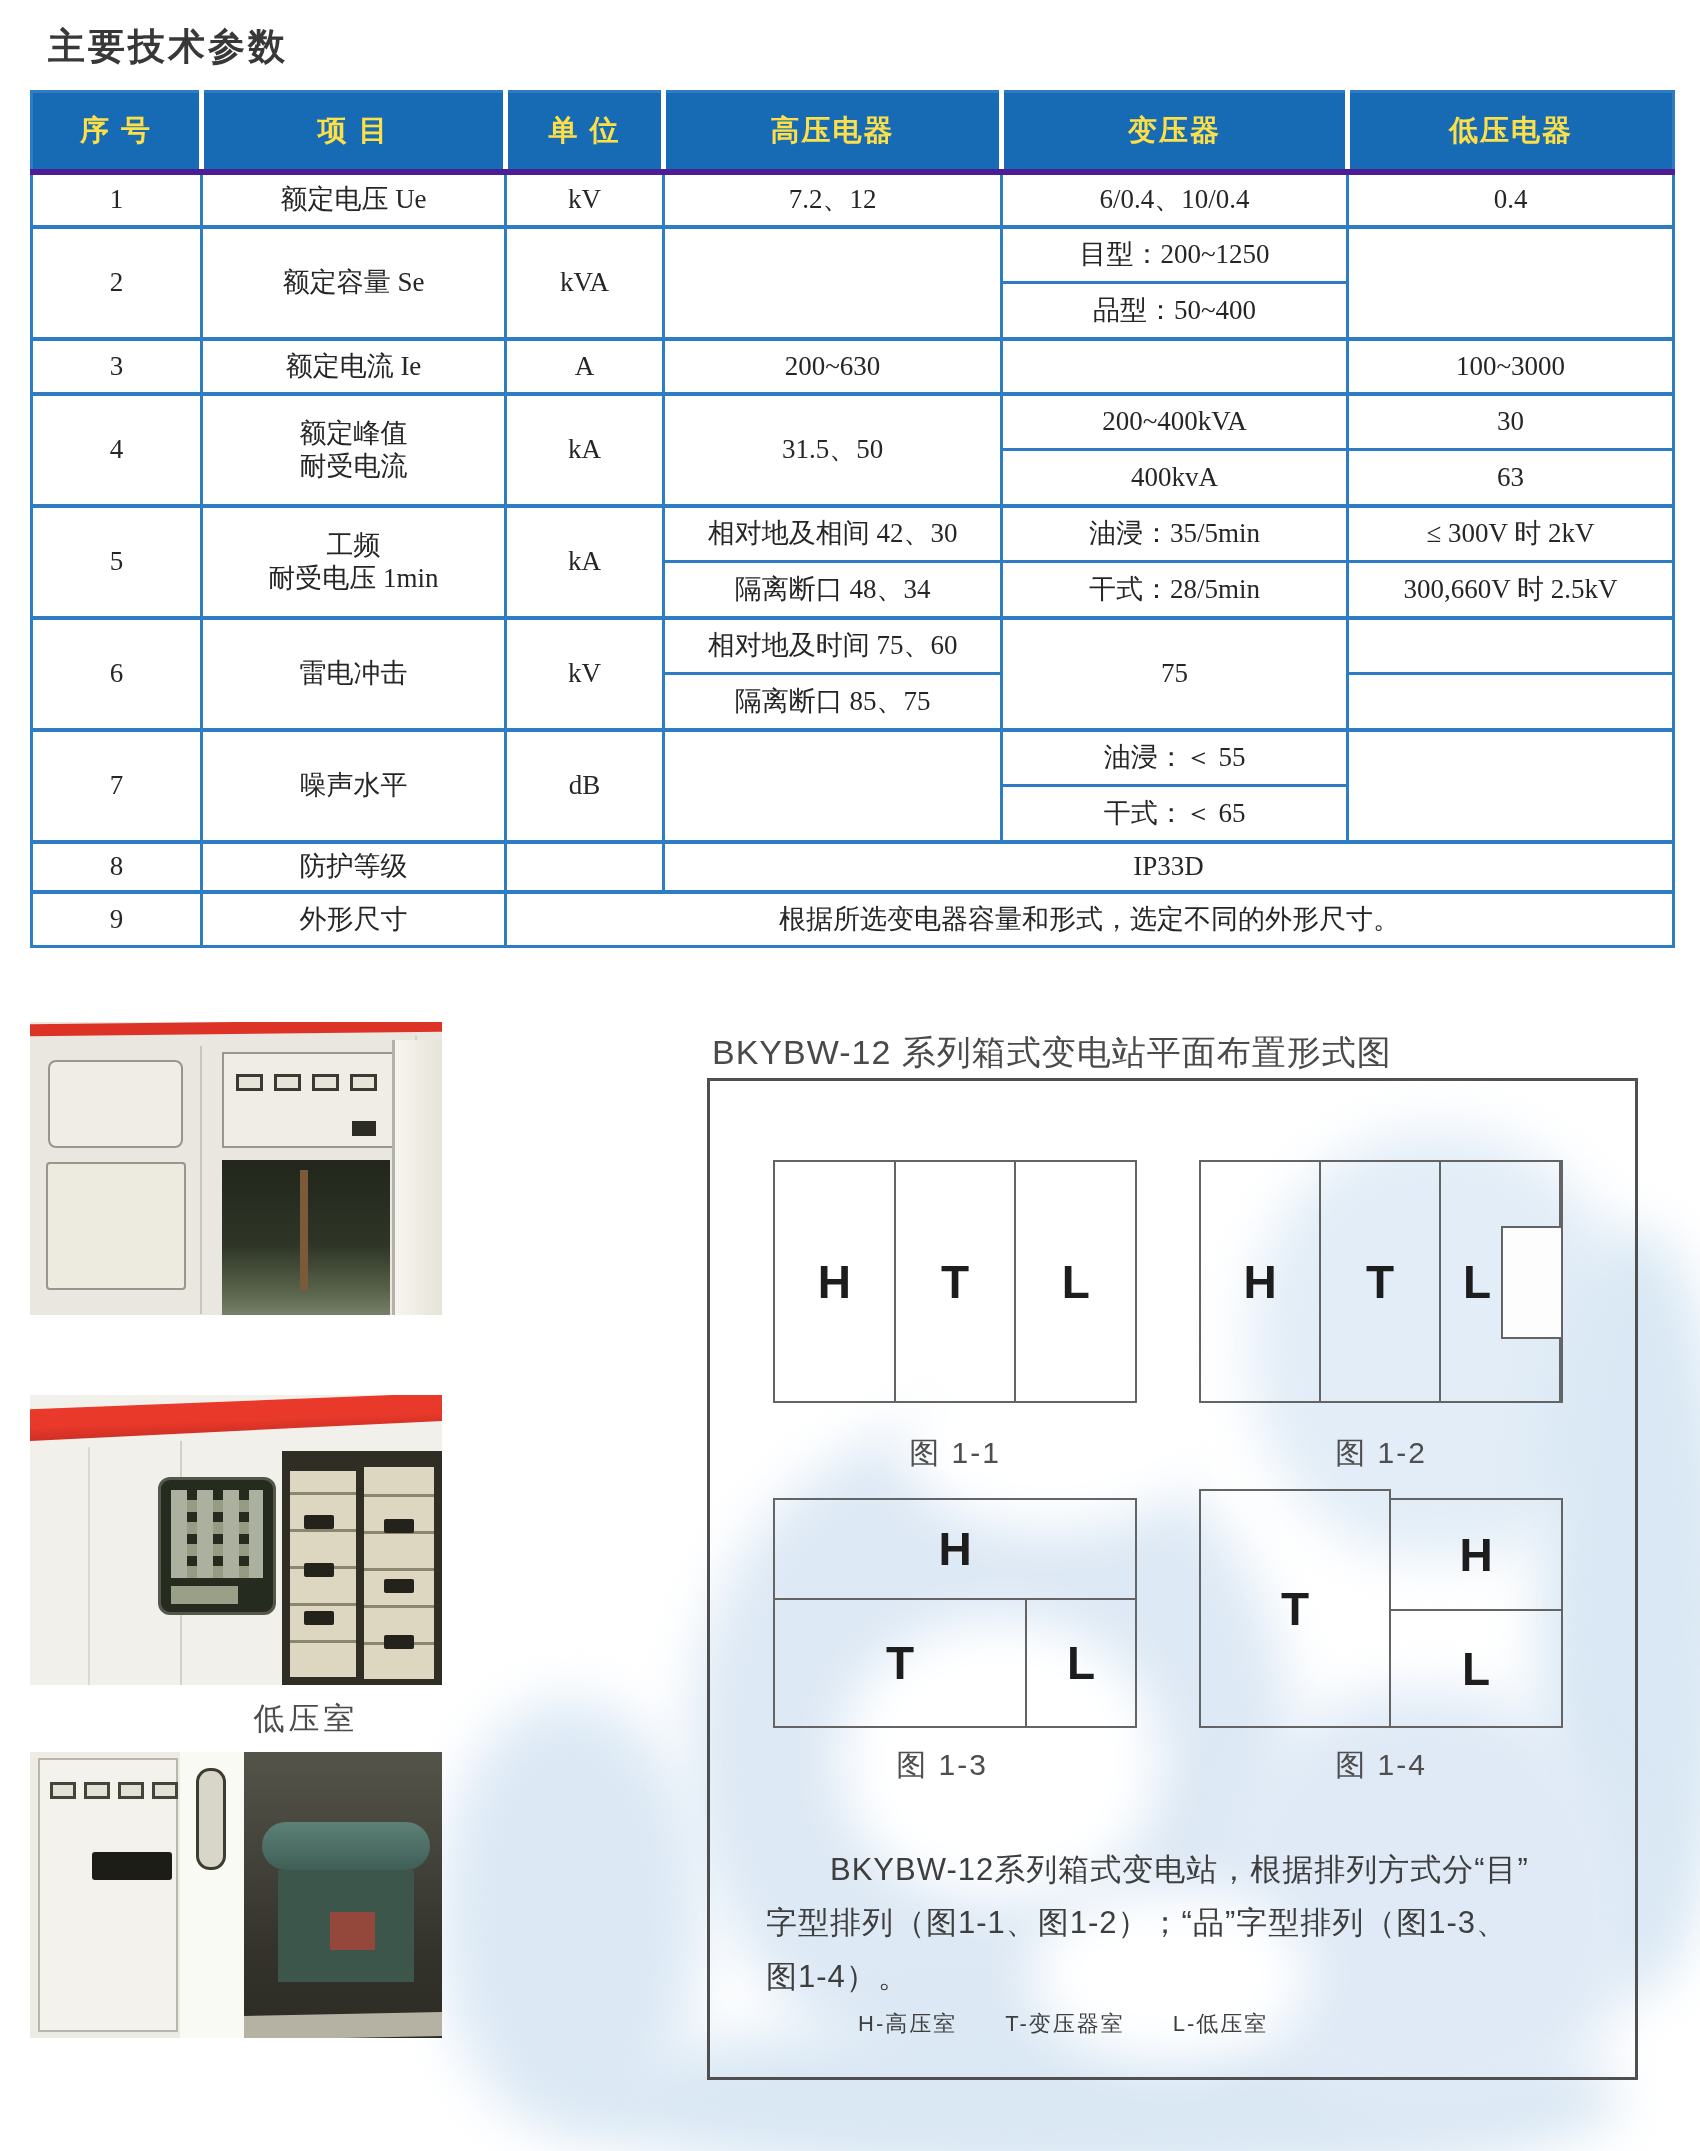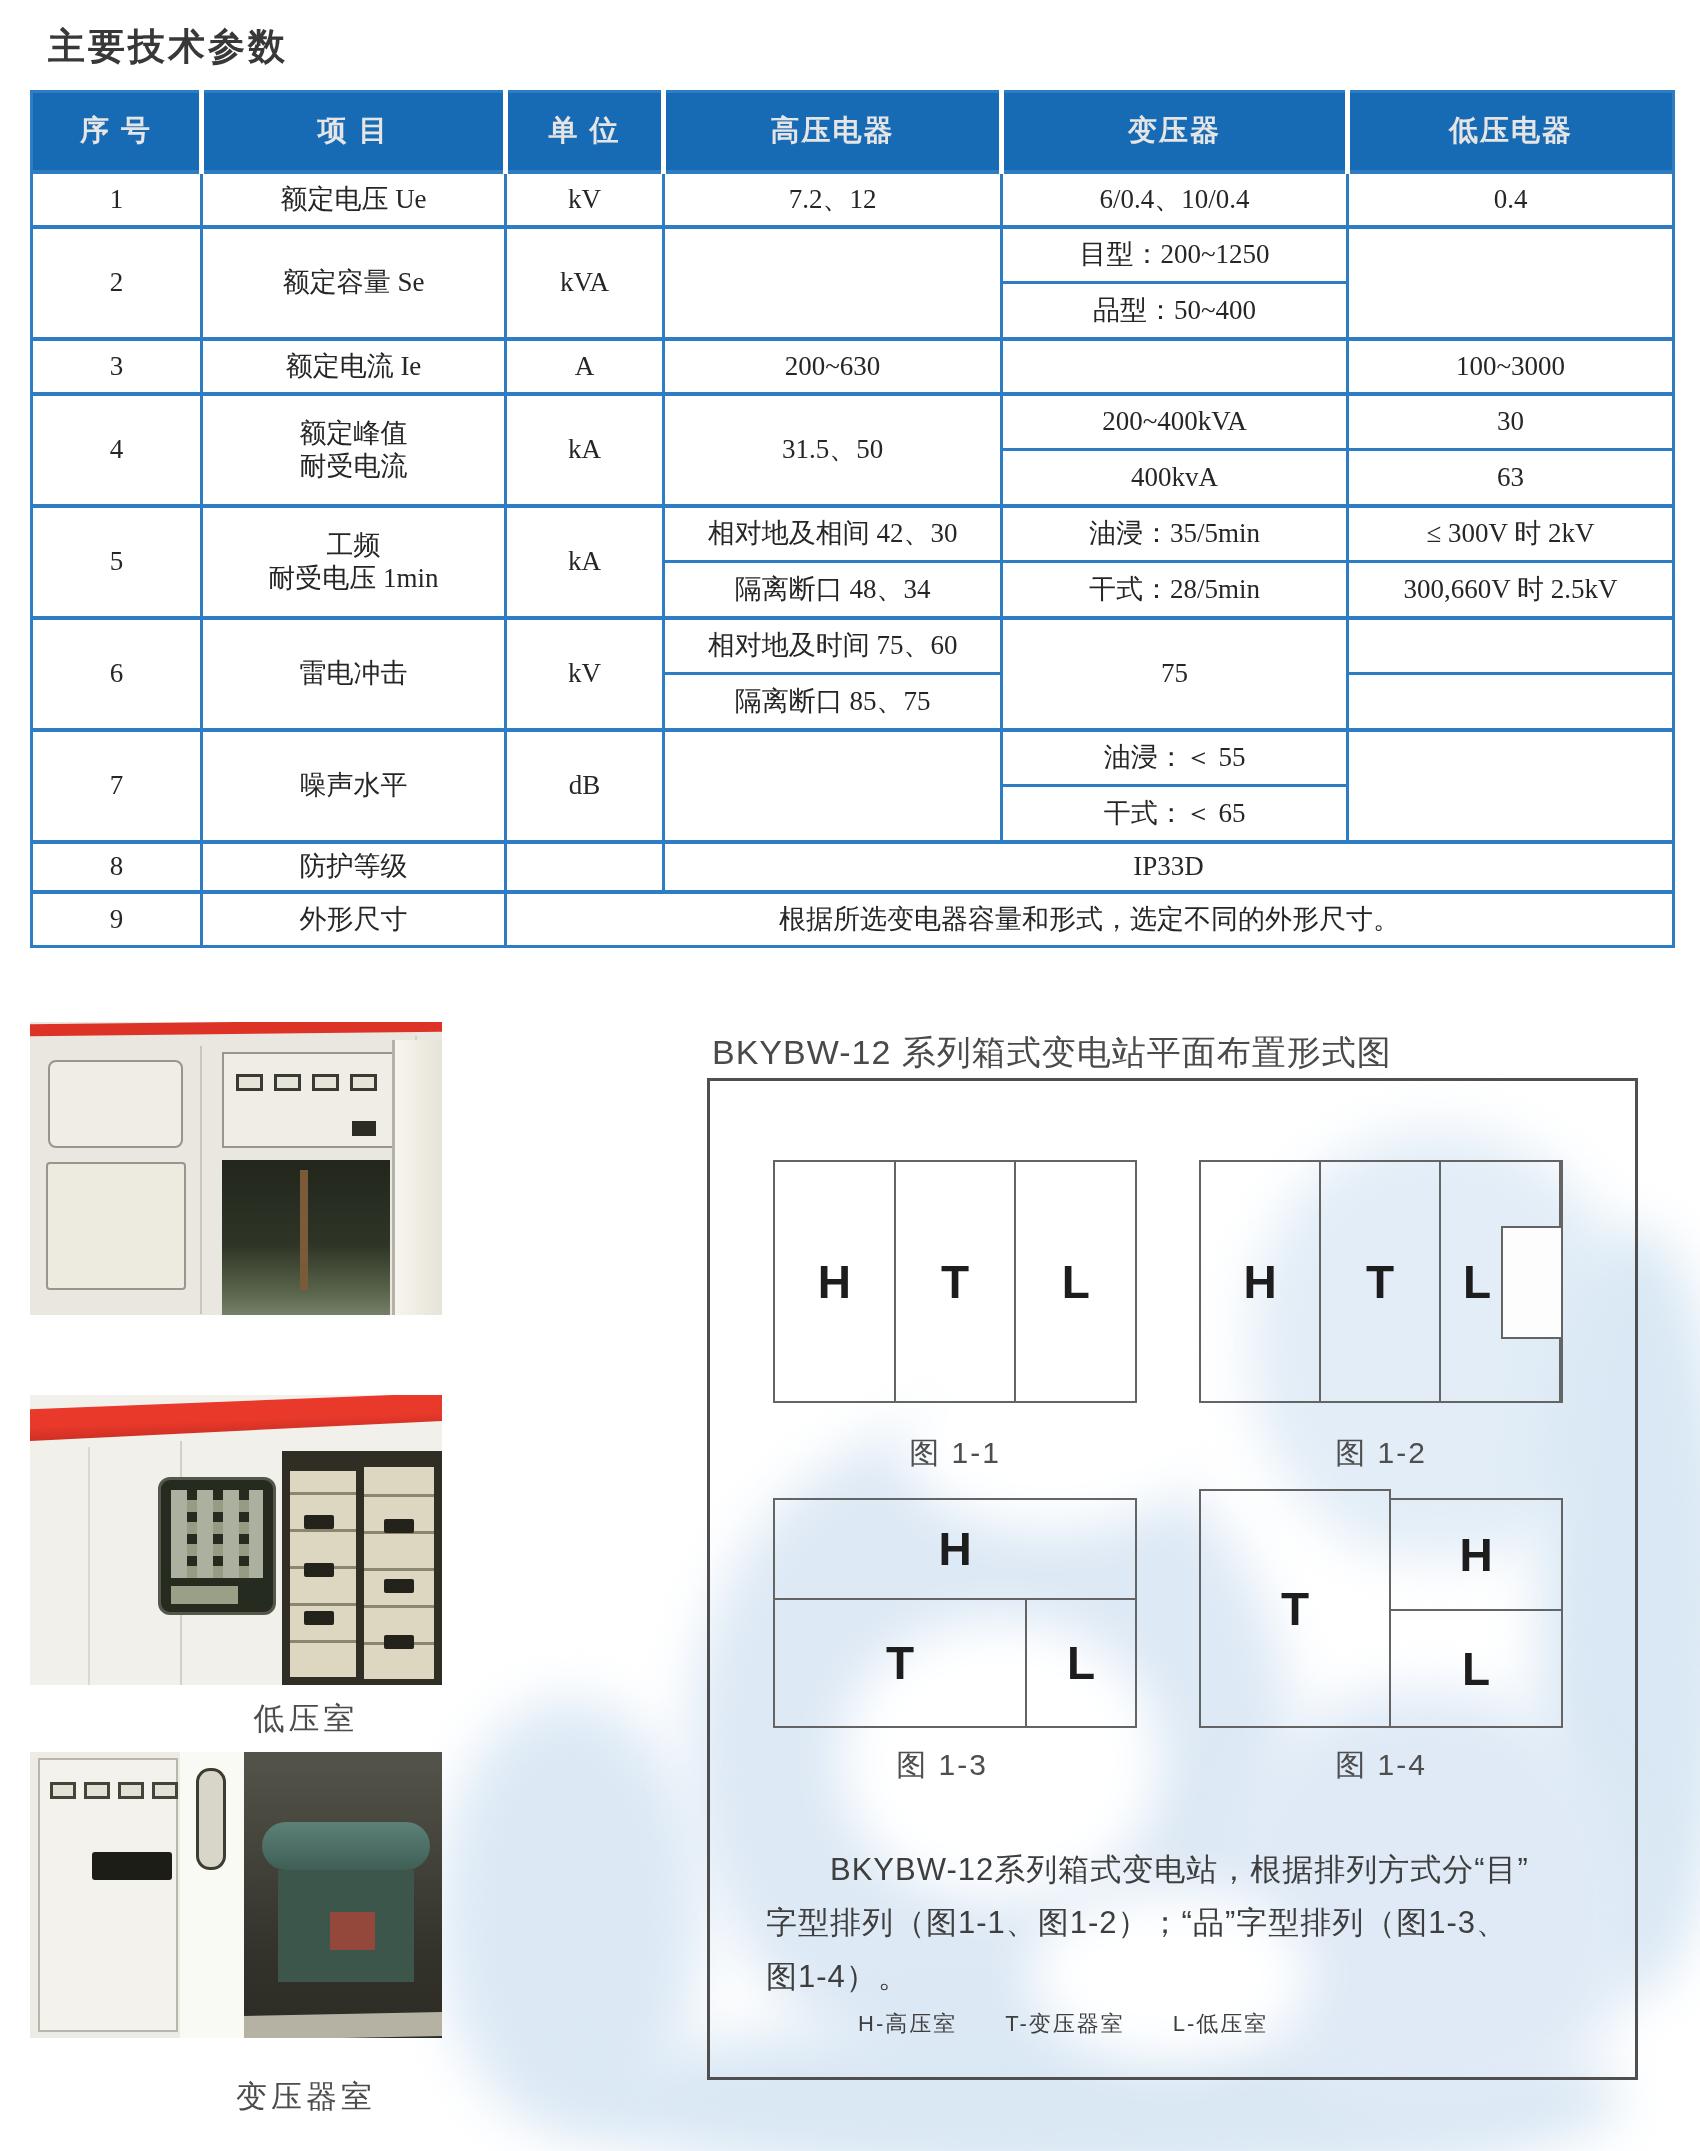--- a/index.html
+++ b/index.html
@@ -24,22 +24,22 @@
 
   
   .main-title { position:absolute; left:48px; top:22px; font-size:37px; font-weight:800;
                 color:#383838; letter-spacing:3px; }
 
   
   .tbl-wrap { position:absolute; left:30px; top:90px; }
   table.params { border-collapse:collapse; table-layout:fixed; width:1642px;
                  border:3px solid #2e7dc4; }
   table.params th {
-    background:#176ab4; color:#e5e5e5; font-size:29px; font-weight:700;
-    border-right:5px solid #ffffff; border-bottom:2px solid #4c1d95;
+    background:#176ab4; color:#fde047; font-size:29px; font-weight:700;
+    border-right:5px solid #ffffff; border-bottom:6px solid #4c1d95;
     letter-spacing:2px;
   }
   table.params th:last-child { border-right:none; }
   table.params td {
     border-left:3px solid #2e7dc4; border-right:3px solid #2e7dc4;
     font-family:"Liberation Serif", serif; font-size:27px; color:#262626;
     text-align:center; vertical-align:middle; white-space:pre-line; line-height:1.22;
     padding:0 6px;
   }
   tr.major > td { border-top:4px solid #2e7dc4; }
@@ -359,21 +359,20 @@
         <div class="p3-midwin"></div>
       </div>
       <div class="p3-int">
         <div class="p3-tank"></div>
         <div class="p3-body">
           <div class="p3-red"></div>
         </div>
         <div class="p3-floor"></div>
       </div>
     </div>
-    <div class="photo-label pl3">变压器室</div>
 
     <div class="panel-title">BKYBW-12 系列箱式变电站平面布置形式图</div>
     <div class="panel">
 
       <div class="fig fig11">
         <div class="fcol">
           <span class="fletter">H</span>
           </div>
         <div class="fcol">
           <span class="fletter">T</span>

